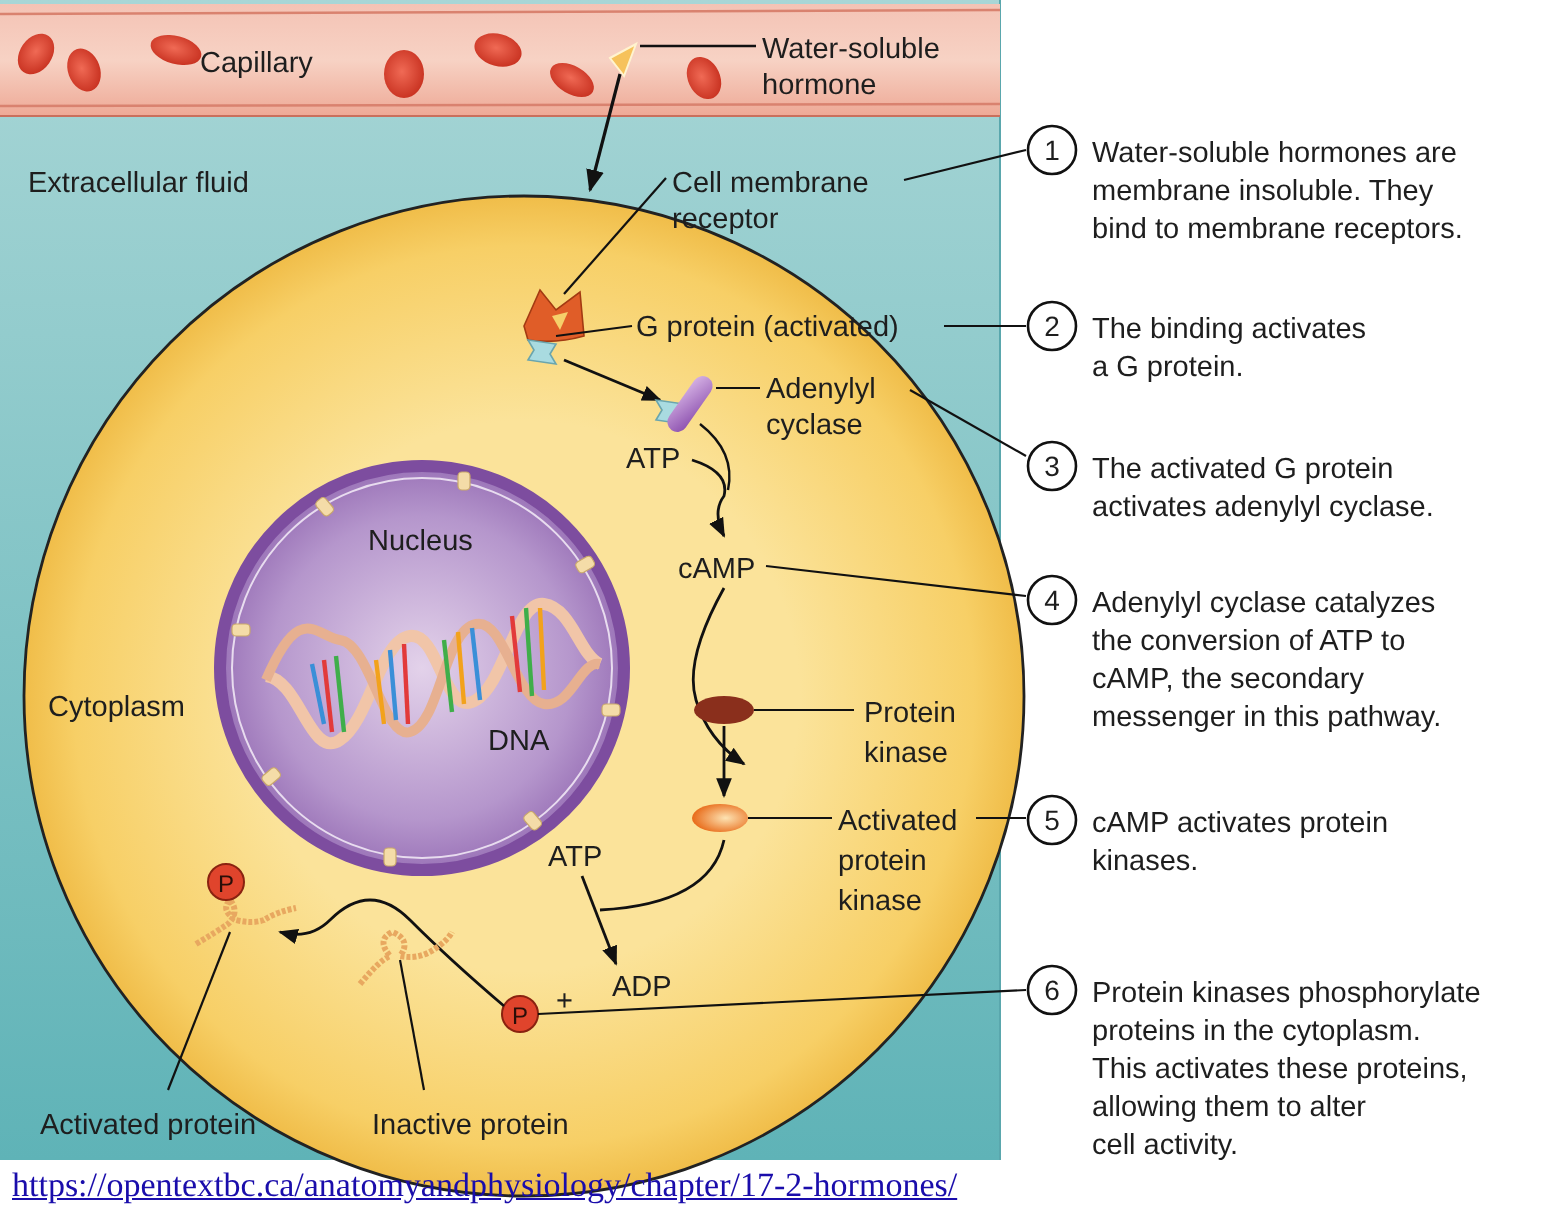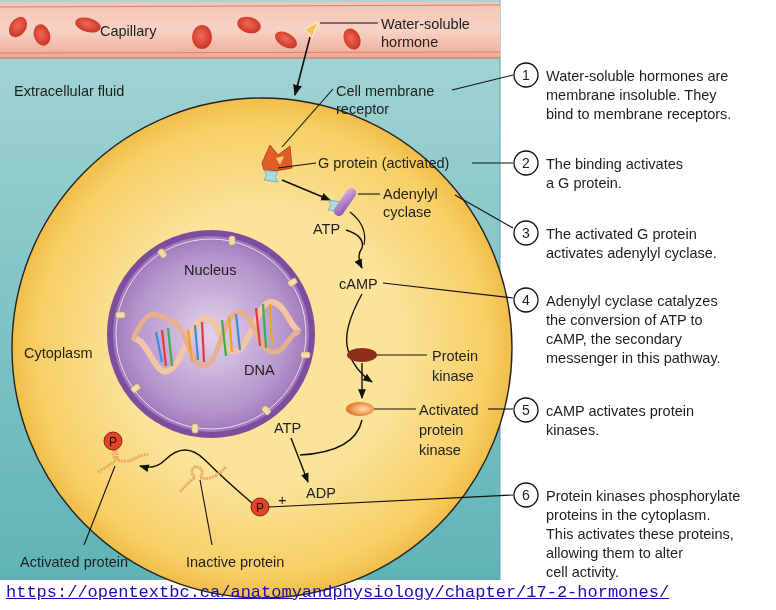--- a/index.html
+++ b/index.html
@@ -1,21 +1,21 @@
 <!DOCTYPE html>
 <html><head>
 <meta charset="utf-8">
 <style>
   html, body { margin: 0; padding: 0; background: #ffffff; }
   body { width: 776px; height: 610px; position: relative; overflow: hidden; font-family: "Liberation Sans", sans-serif; }
   #diagram { position: absolute; left: 0; top: 0; width: 776px; height: 610px; }
   .lbl { font-family: "Liberation Sans", sans-serif; font-size: 14.5px; fill: #1e1e1e; }
   .step { font-family: "Liberation Sans", sans-serif; font-size: 14.5px; fill: #1e1e1e; }
   .num { font-family: "Liberation Sans", sans-serif; font-size: 14px; fill: #1e1e1e; text-anchor: middle; }
-  .source-link { position: absolute; left: 6px; top: 583px; font-family: Liberation Mono, monospace; font-size: 17px; color: #1a0dab; text-decoration: underline; white-space: nowrap; }
+  .source-link { position: absolute; left: 6px; top: 583px; font-family: Liberation Serif, serif; font-size: 17px; color: #1a0dab; text-decoration: underline; white-space: nowrap; }
 </style>
 </head>
 <body>
 
 <svg id="diagram" viewBox="0 0 776 610" xmlns="http://www.w3.org/2000/svg">
   <defs>
     <linearGradient id="ecfGrad" x1="0" y1="0" x2="0" y2="1">
       <stop offset="0" stop-color="#a8d6d6"></stop>
       <stop offset="1" stop-color="#5fb3b7"></stop>
     </linearGradient>

